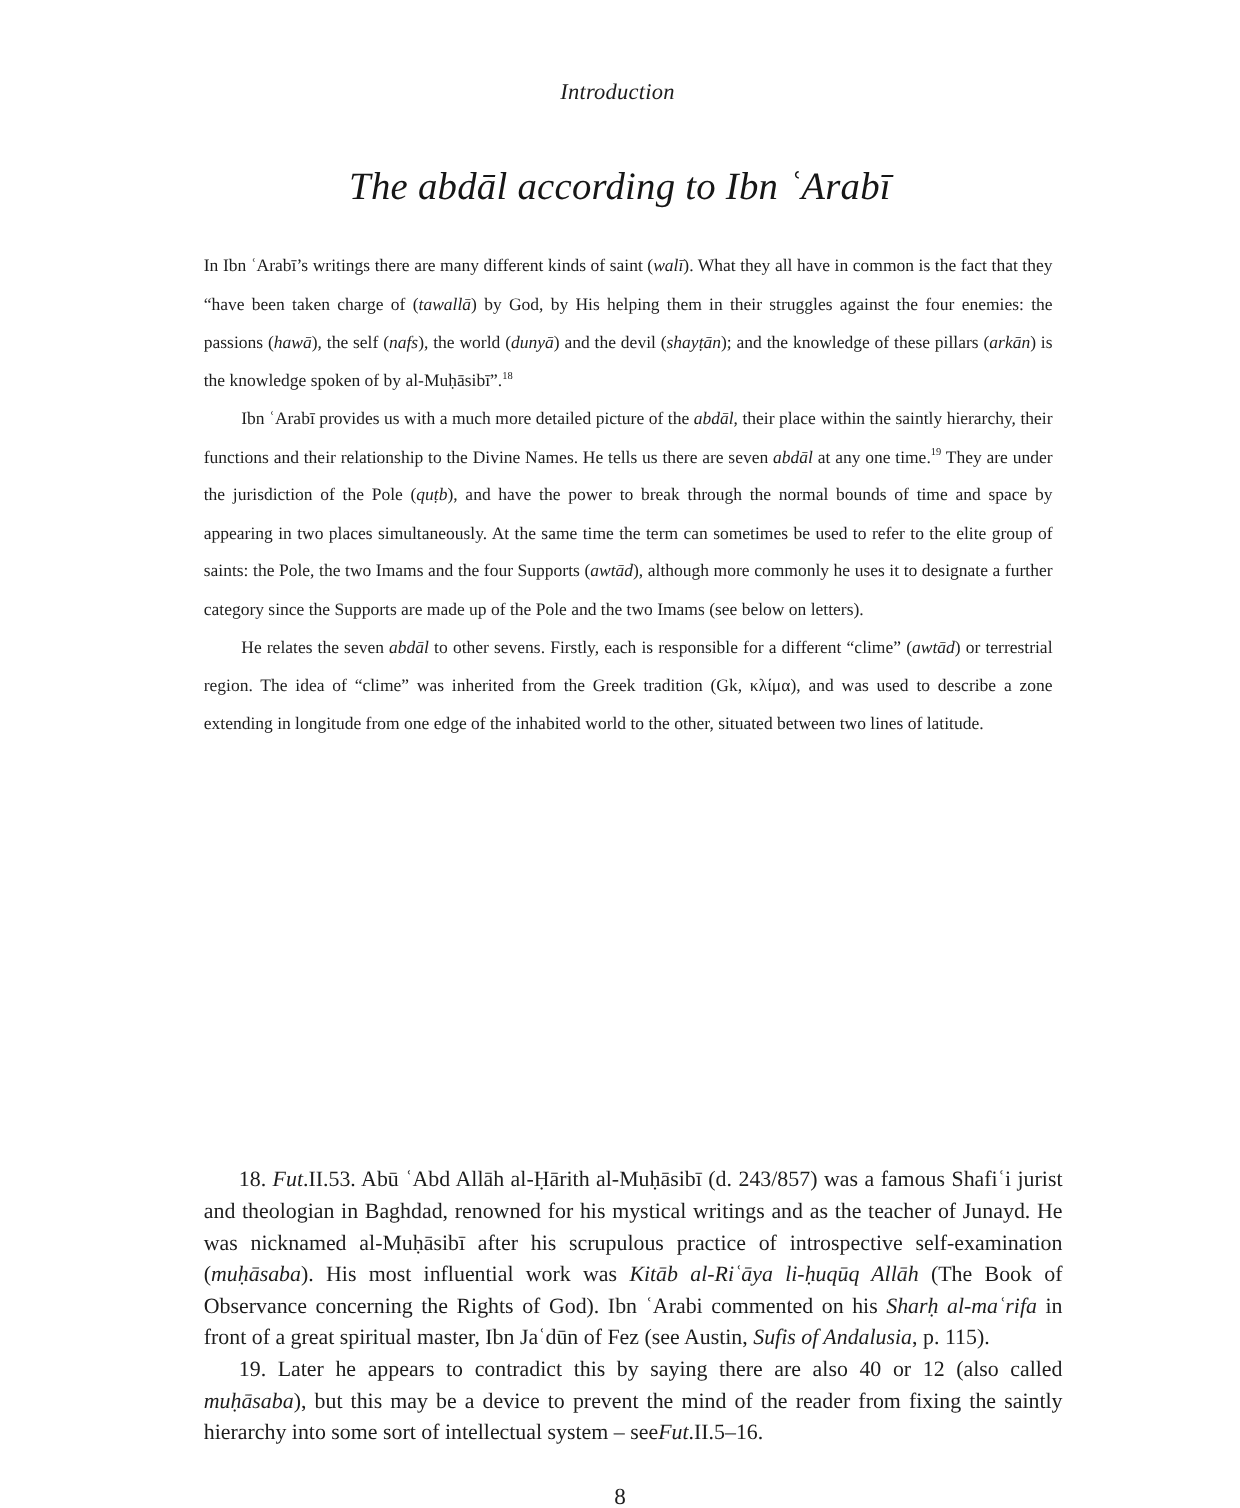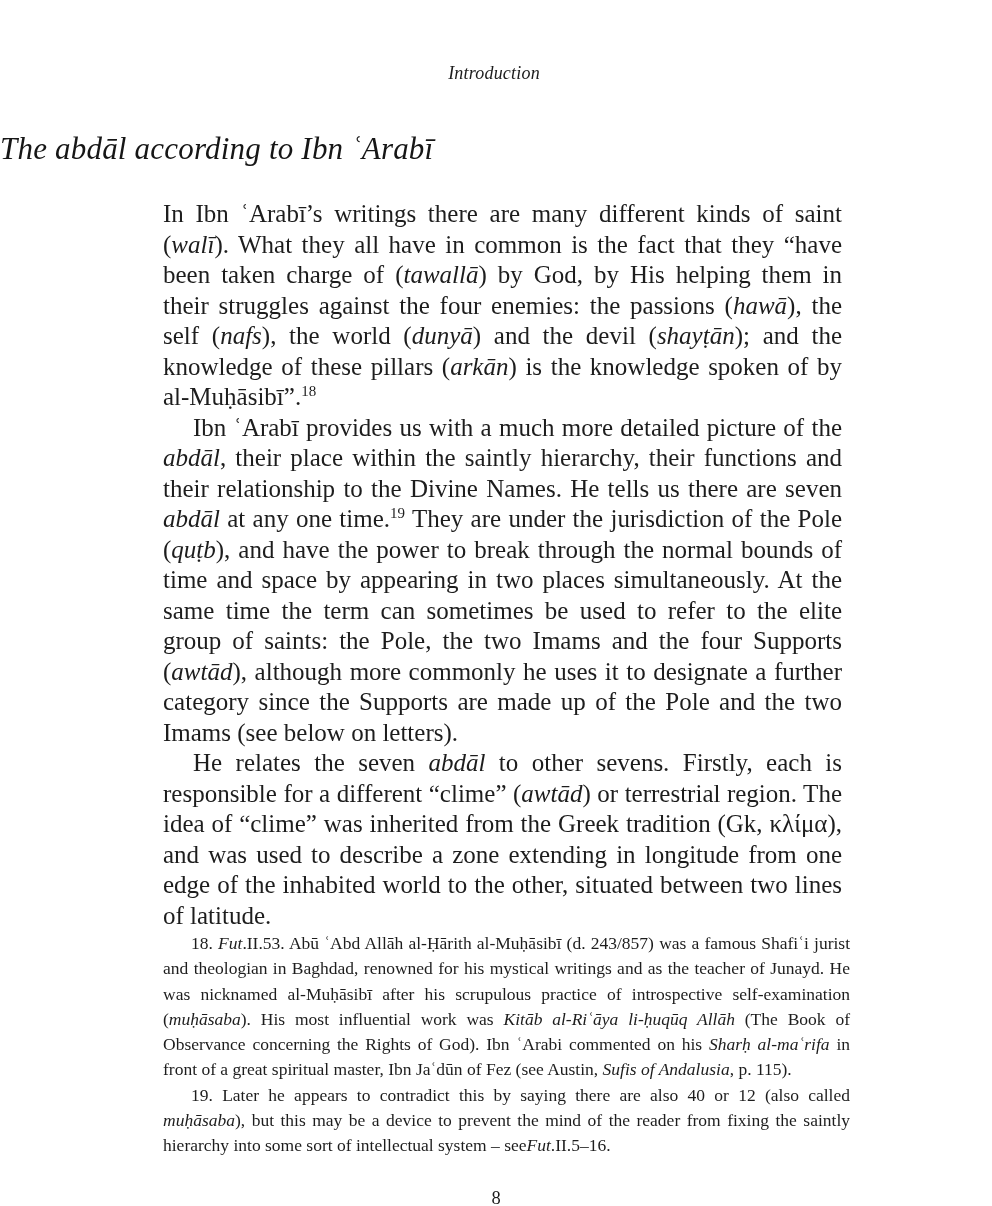--- a/index.html
+++ b/index.html
@@ -25,32 +25,33 @@
     font-style: italic;
     font-size: 18px;
     letter-spacing: 0.2px;
   }
   .chapter-title {
     position: absolute;
     top: 131px;
     left: 0;
     right: 0;
     margin: 0;
+    text-align: center;
     font-style: italic;
     font-weight: normal;
     font-size: 31px;
     letter-spacing: 0.2px;
     color: #161616;
   }
   .body-text {
     position: absolute;
     top: 199px;
     left: 163px;
     width: 679px;
-    font-size: 25px;
+    font-size: 14px;
     line-height: 30.5px;
     text-align: justify;
   }
   .para {
     margin: 0;
   }
   .para.indent {
     text-indent: 30px;
   }
   sup {

